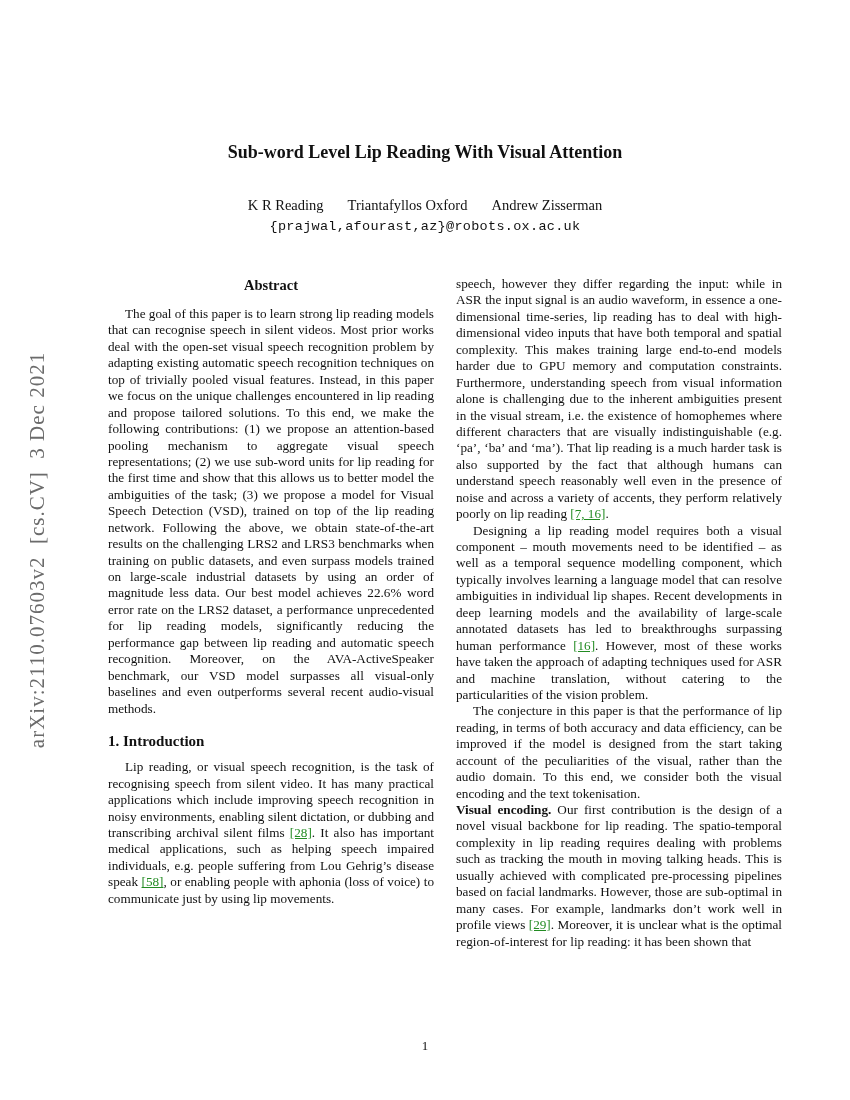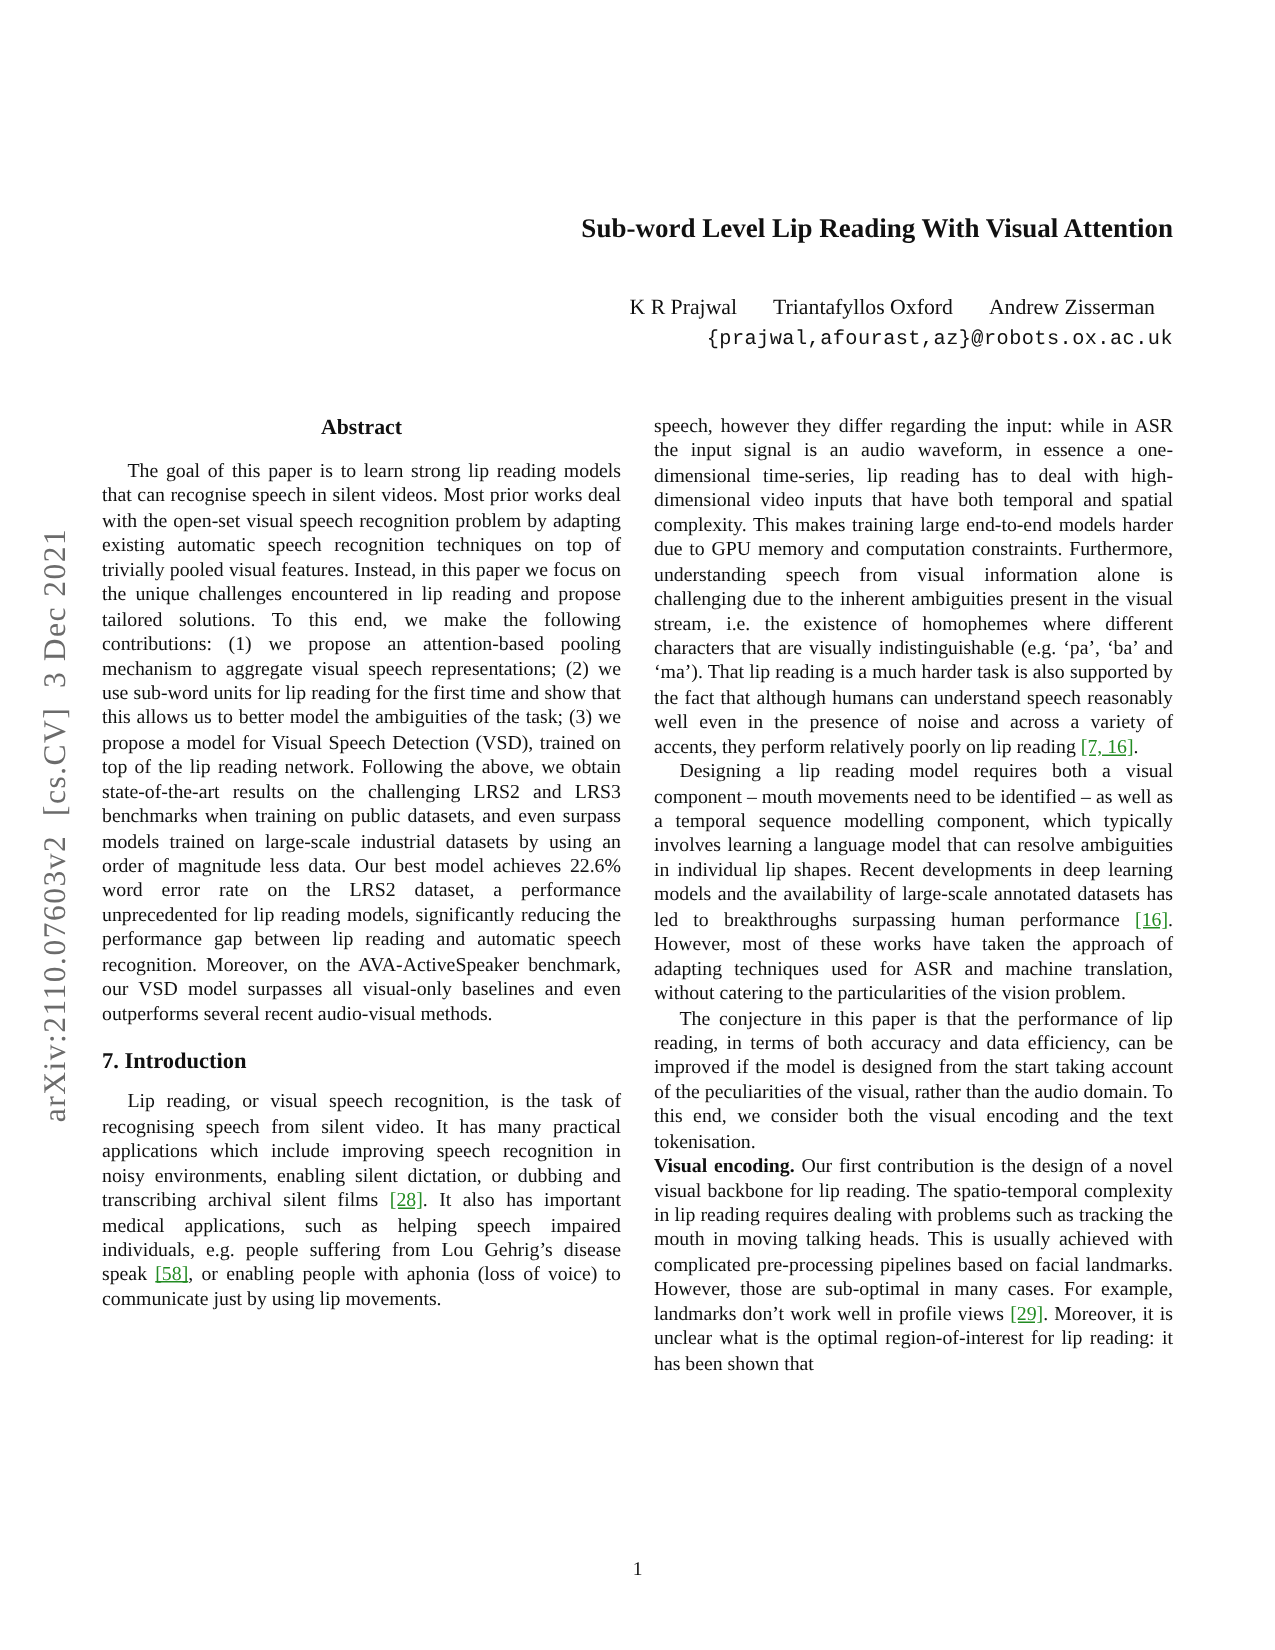--- a/index.html
+++ b/index.html
@@ -15,30 +15,30 @@
   .arxiv-sidebar{
     position:absolute;
     left:37px;top:550px;
     transform:translate(-50%,-50%) rotate(-90deg);
     white-space:pre;
     font-size:21px;
     letter-spacing:1px;
     color:var(--watermark-gray,#6b6b6b);
   }
   .content{position:absolute;left:68px;top:142px;width:714px;}
-  .header{text-align:right;}
+  .header{text-align:center;}
   .title{font-size:18px;font-weight:bold;margin:0 0 34px;}
   .authors{font-size:14.5px;margin:0 0 5px;}
   .author{margin:0 12px;}
   .affiliation{font-size:14.5px;margin:0 0 5px;}
   .email{
     font-family:"Liberation Mono","DejaVu Sans Mono",monospace;
     font-size:13.5px;letter-spacing:.3px;
   }
-  .columns{display:flex;gap:22px;margin-top:42px;}
+  .columns{display:flex;gap:22px;margin-top:42px;margin-left:40px;}
   .col{
     flex:1;min-width:0;
     text-align:justify;
     font-size:13.2px;line-height:1.245;
   }
   .center-heading{text-align:center;font-weight:bold;font-size:14.5px;margin:0 0 12px;}
   .section-heading{font-weight:bold;font-size:15px;margin:16px 0 9px;text-align:left;line-height:1.15;}
   .para{margin:0;}
   .para.indent{text-indent:17px;}
   .para.abstract{}
@@ -53,29 +53,29 @@
 <body>
 
 <div class="page">
 
   <div class="arxiv-sidebar">arXiv:2110.07603v2  [cs.CV]  3 Dec 2021</div>
 
   <div class="content">
 
     <div class="header">
       <h1 class="title">Sub-word Level Lip Reading With Visual Attention</h1>
-      <div class="authors"><span class="author">K R Prajwal</span><span class="author">Triantafyllos Oxford</span><span class="author">Andrew Zisserman</span></div>
+      <div class="authors"><span class="author">K R Reading</span><span class="author">Triantafyllos Oxford</span><span class="author">Andrew Zisserman</span></div>
       <div class="email">{prajwal,afourast,az}@robots.ox.ac.uk</div>
     </div>
 
     <div class="columns">
       <div class="col" id="col-left">
           <div class="center-heading">Abstract</div>
           <p class="para abstract indent">The goal of this paper is to learn strong lip reading models that can recognise speech in silent videos. Most prior works deal with the open-set visual speech recognition problem by adapting existing automatic speech recognition techniques on top of trivially pooled visual features. Instead, in this paper we focus on the unique challenges encountered in lip reading and propose tailored solutions. To this end, we make the following contributions: (1) we propose an attention-based pooling mechanism to aggregate visual speech representations; (2) we use sub-word units for lip reading for the first time and show that this allows us to better model the ambiguities of the task; (3) we propose a model for Visual Speech Detection (VSD), trained on top of the lip reading network. Following the above, we obtain state-of-the-art results on the challenging LRS2 and LRS3 benchmarks when training on public datasets, and even surpass models trained on large-scale industrial datasets by using an order of magnitude less data. Our best model achieves 22.6% word error rate on the LRS2 dataset, a performance unprecedented for lip reading models, significantly reducing the performance gap between lip reading and automatic speech recognition. Moreover, on the AVA-ActiveSpeaker benchmark, our VSD model surpasses all visual-only baselines and even outperforms several recent audio-visual methods.</p>
-          <div class="section-heading">7. Introduction</div>
+          <div class="section-heading">1. Introduction</div>
           <p class="para indent">Lip reading, or visual speech recognition, is the task of recognising speech from silent video. It has many practical applications which include improving speech recognition in noisy environments, enabling silent dictation, or dubbing and transcribing archival silent films <span class="cite">[28]</span>. It also has important medical applications, such as helping speech impaired individuals, e.g. people suffering from Lou Gehrig’s disease speak <span class="cite">[58]</span>, or enabling people with aphonia (loss of voice) to communicate just by using lip movements.</p>
         </div>
       <div class="col" id="col-right">
           <p class="para">speech, however they differ regarding the input: while in ASR the input signal is an audio waveform, in essence a one-dimensional time-series, lip reading has to deal with high-dimensional video inputs that have both temporal and spatial complexity. This makes training large end-to-end models harder due to GPU memory and computation constraints. Furthermore, understanding speech from visual information alone is challenging due to the inherent ambiguities present in the visual stream, i.e. the existence of homophemes where different characters that are visually indistinguishable (e.g. ‘pa’, ‘ba’ and ‘ma’). That lip reading is a much harder task is also supported by the fact that although humans can understand speech reasonably well even in the presence of noise and across a variety of accents, they perform relatively poorly on lip reading <span class="cite">[7, 16]</span>.</p>
           <p class="para indent">Designing a lip reading model requires both a visual component – mouth movements need to be identified – as well as a temporal sequence modelling component, which typically involves learning a language model that can resolve ambiguities in individual lip shapes. Recent developments in deep learning models and the availability of large-scale annotated datasets has led to breakthroughs surpassing human performance <span class="cite">[16]</span>. However, most of these works have taken the approach of adapting techniques used for ASR and machine translation, without catering to the particularities of the vision problem.</p>
           <p class="para indent">The conjecture in this paper is that the performance of lip reading, in terms of both accuracy and data efficiency, can be improved if the model is designed from the start taking account of the peculiarities of the visual, rather than the audio domain. To this end, we consider both the visual encoding and the text tokenisation.</p>
           <p class="para"><span class="bold">Visual encoding.</span> Our first contribution is the design of a novel visual backbone for lip reading. The spatio-temporal complexity in lip reading requires dealing with problems such as tracking the mouth in moving talking heads. This is usually achieved with complicated pre-processing pipelines based on facial landmarks. However, those are sub-optimal in many cases. For example, landmarks don’t work well in profile views <span class="cite">[29]</span>. Moreover, it is unclear what is the optimal region-of-interest for lip reading: it has been shown that</p>
         </div>
     </div>
 

